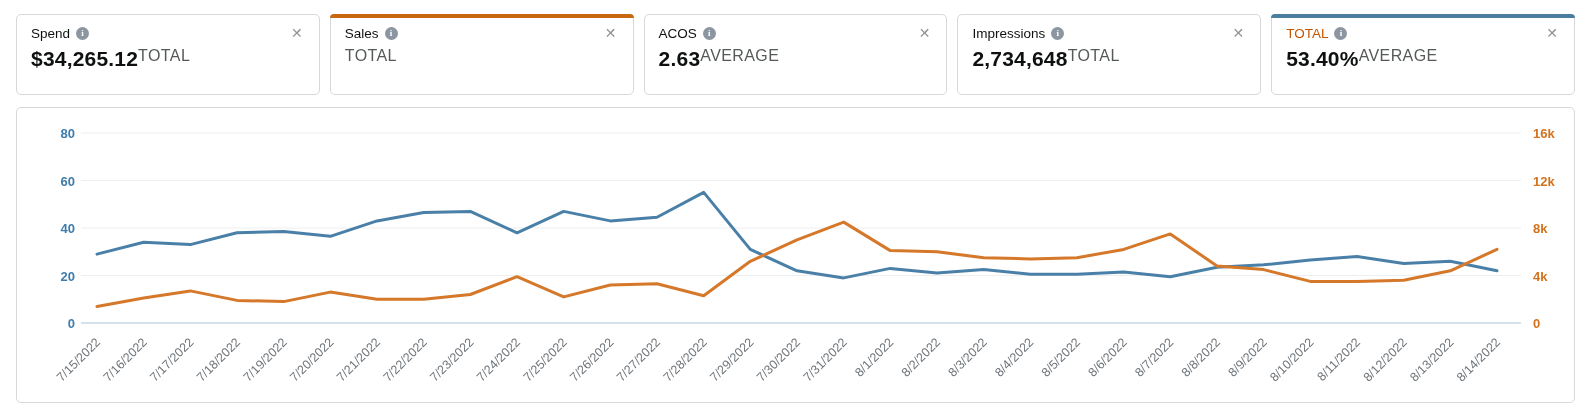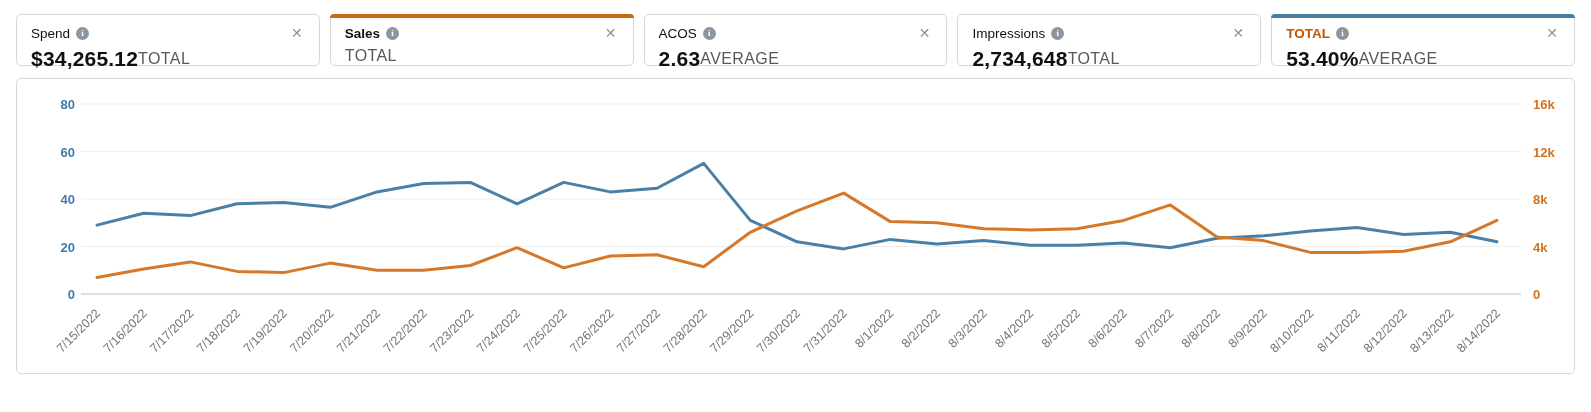--- a/index.html
+++ b/index.html
@@ -1,34 +1,34 @@
 <!DOCTYPE html>
 <html><head>
 <meta charset="utf-8">
 <style>
   * { margin:0; padding:0; box-sizing:border-box; }
   html,body { width:1591px; height:412px; background:#ffffff;
               font-family:"Liberation Sans", sans-serif; color:#0F1111; overflow:hidden; }
 
   .metrics-row { display:flex; gap:10px; margin:14px 16px 12px 16px; }
-  .metric-card { position:relative; flex:1 1 0; height:52px; background:#fff;
+  .metric-card { position:relative; flex:1 1 0; height:81px; background:#fff;
                  border:1px solid #D5D9D9; border-radius:5px; padding:9px 14px 8px 14px; }
   .metric-card .stripe { display:none; position:absolute; top:-1px; left:-1px; right:-1px;
                          height:4px; border-radius:4px 4px 0 0; }
   .metric-card.selected .stripe { display:block; }
-  .metric-card.selected .card-label { font-weight:bold;text-align:right; }
+  .metric-card.selected .card-label { font-weight:normal;text-align:right; }
   .card-head { display:flex; align-items:center; }
   .card-label { font-size:13.5px; color:#0F1111; }
   .info-icon { width:13px; height:13px; margin-left:6px; border-radius:50%;
                background:#8C96A0; color:#fff; font-size:9px; font-weight:bold;
                font-family:"Liberation Serif", serif; display:inline-flex;
                align-items:center; justify-content:center; }
   .close-btn { margin-left:auto; color:#8F9396; font-size:14px; line-height:1;
                cursor:pointer; padding:2px; }
-  .card-value-row { margin-top:5px; display:flex; align-items:center; }
+  .card-value-row { margin-top:5px; display:flex; align-items:flex-start; }
   .card-value { font-size:21px; font-weight:bold; letter-spacing:0.2px; }
   .card-unit { font-size:16px; color:#565959; letter-spacing:0.4px; }
 
   .chart-card { margin:0 16px; height:296px; background:#fff;
                 border:1px solid #D5D9D9; border-radius:5px; overflow:hidden; }
   .chart-card svg { display:block; width:100%; height:100%; }
   svg text { font-family:"Liberation Sans", sans-serif; }
 </style>
 </head>
 <body>

